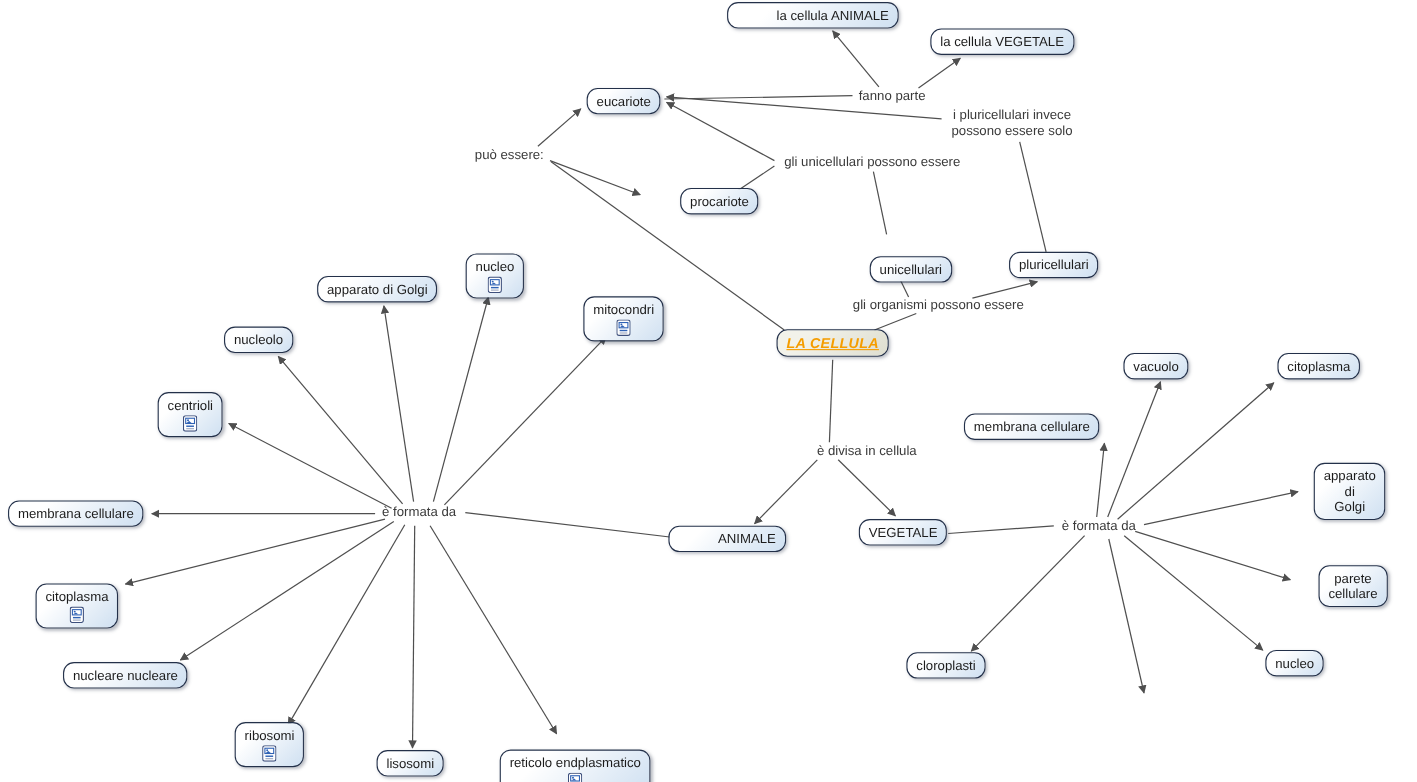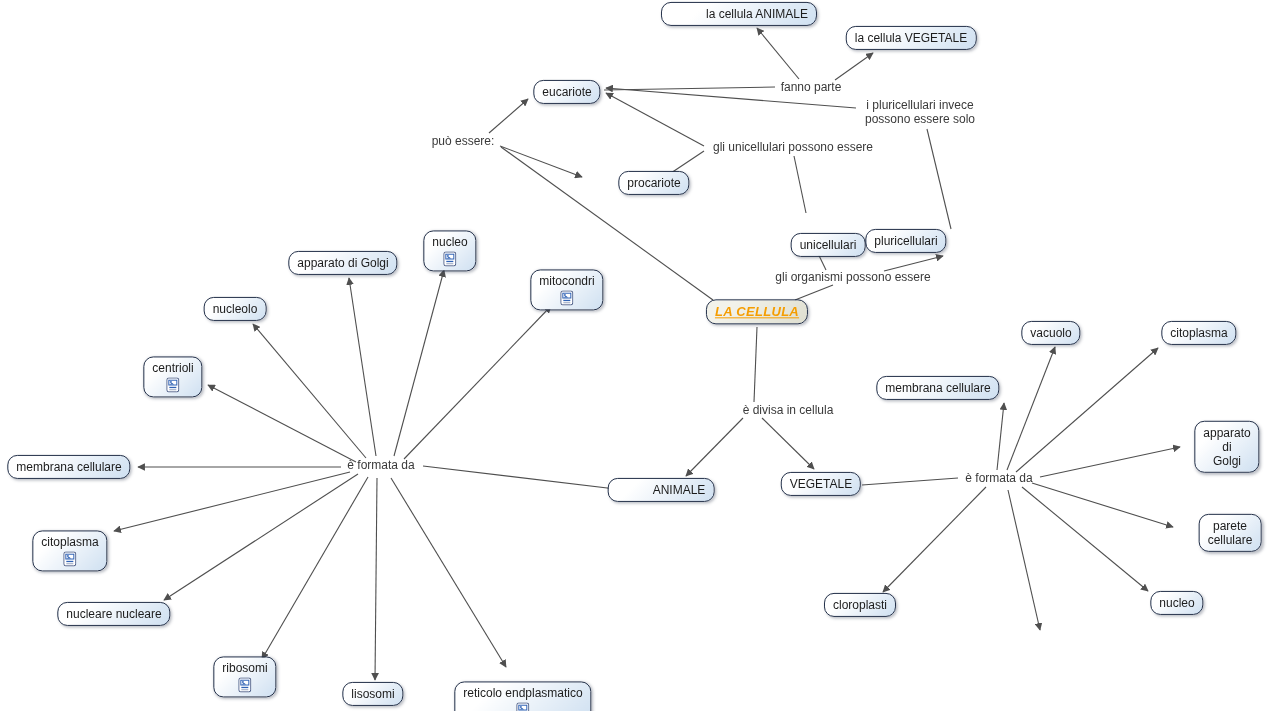--- a/index.html
+++ b/index.html
@@ -104,21 +104,21 @@
       <line x1="1008" y1="490" x2="1040" y2="630" marker-end="url(#arrowhead)"></line>
       <line x1="986" y1="487" x2="883" y2="592" marker-end="url(#arrowhead)"></line>
     </svg>
 
 <div class="node root" style="left: 757px; top: 312px;"><span class="label">LA CELLULA</span></div>
     <div class="node" style="left: 739px; top: 14px; padding-left: 44px;"><span class="label">la cellula ANIMALE</span></div>
     <div class="node" style="left: 911px; top: 38px;"><span class="label">la cellula VEGETALE</span></div>
     <div class="node" style="left: 567px; top: 92px;"><span class="label">eucariote</span></div>
     <div class="node" style="left: 622px; top: 183px; margin-left: 32px;"><span class="label">procariote</span></div>
     <div class="node" style="left: 828px; top: 225px; margin-top: 20px;"><span class="label">unicellulari</span></div>
-    <div class="node" style="left: 906px; top: 241px; border-radius: 10px;"><span class="label">pluricellulari</span></div>
+    <div class="node" style="left: 958px; top: 241px; border-radius: 10px;"><span class="label">pluricellulari</span></div>
     <div class="node" style="left: 450px; top: 251px;"><span class="label">nucleo</span><svg class="res-icon" width="13" height="15" viewBox="0 0 13 15">
         <rect x="0.5" y="0.5" width="12" height="14" rx="2" fill="#ffffff" stroke="#3d4f7c"></rect>
         <rect x="2.5" y="2.8" width="8" height="4.8" fill="none" stroke="#2f62b5"></rect>
         <circle cx="4.6" cy="4.6" r="0.9" fill="#2f62b5"></circle>
         <path d="M3.2 7.1 L5.6 5.3 L7.8 7.1 Z" fill="#2f62b5"></path>
         <rect x="3" y="9.4" width="7" height="1.3" fill="#2f62b5"></rect>
         <rect x="3" y="11.8" width="7" height="1" fill="#9aa6c0"></rect>
       </svg></div>
     <div class="node" style="left: 343px; top: 263px;"><span class="label">apparato di Golgi</span></div>
     <div class="node" style="left: 567px; top: 290px;"><span class="label">mitocondri</span><svg class="res-icon" width="13" height="15" viewBox="0 0 13 15">

